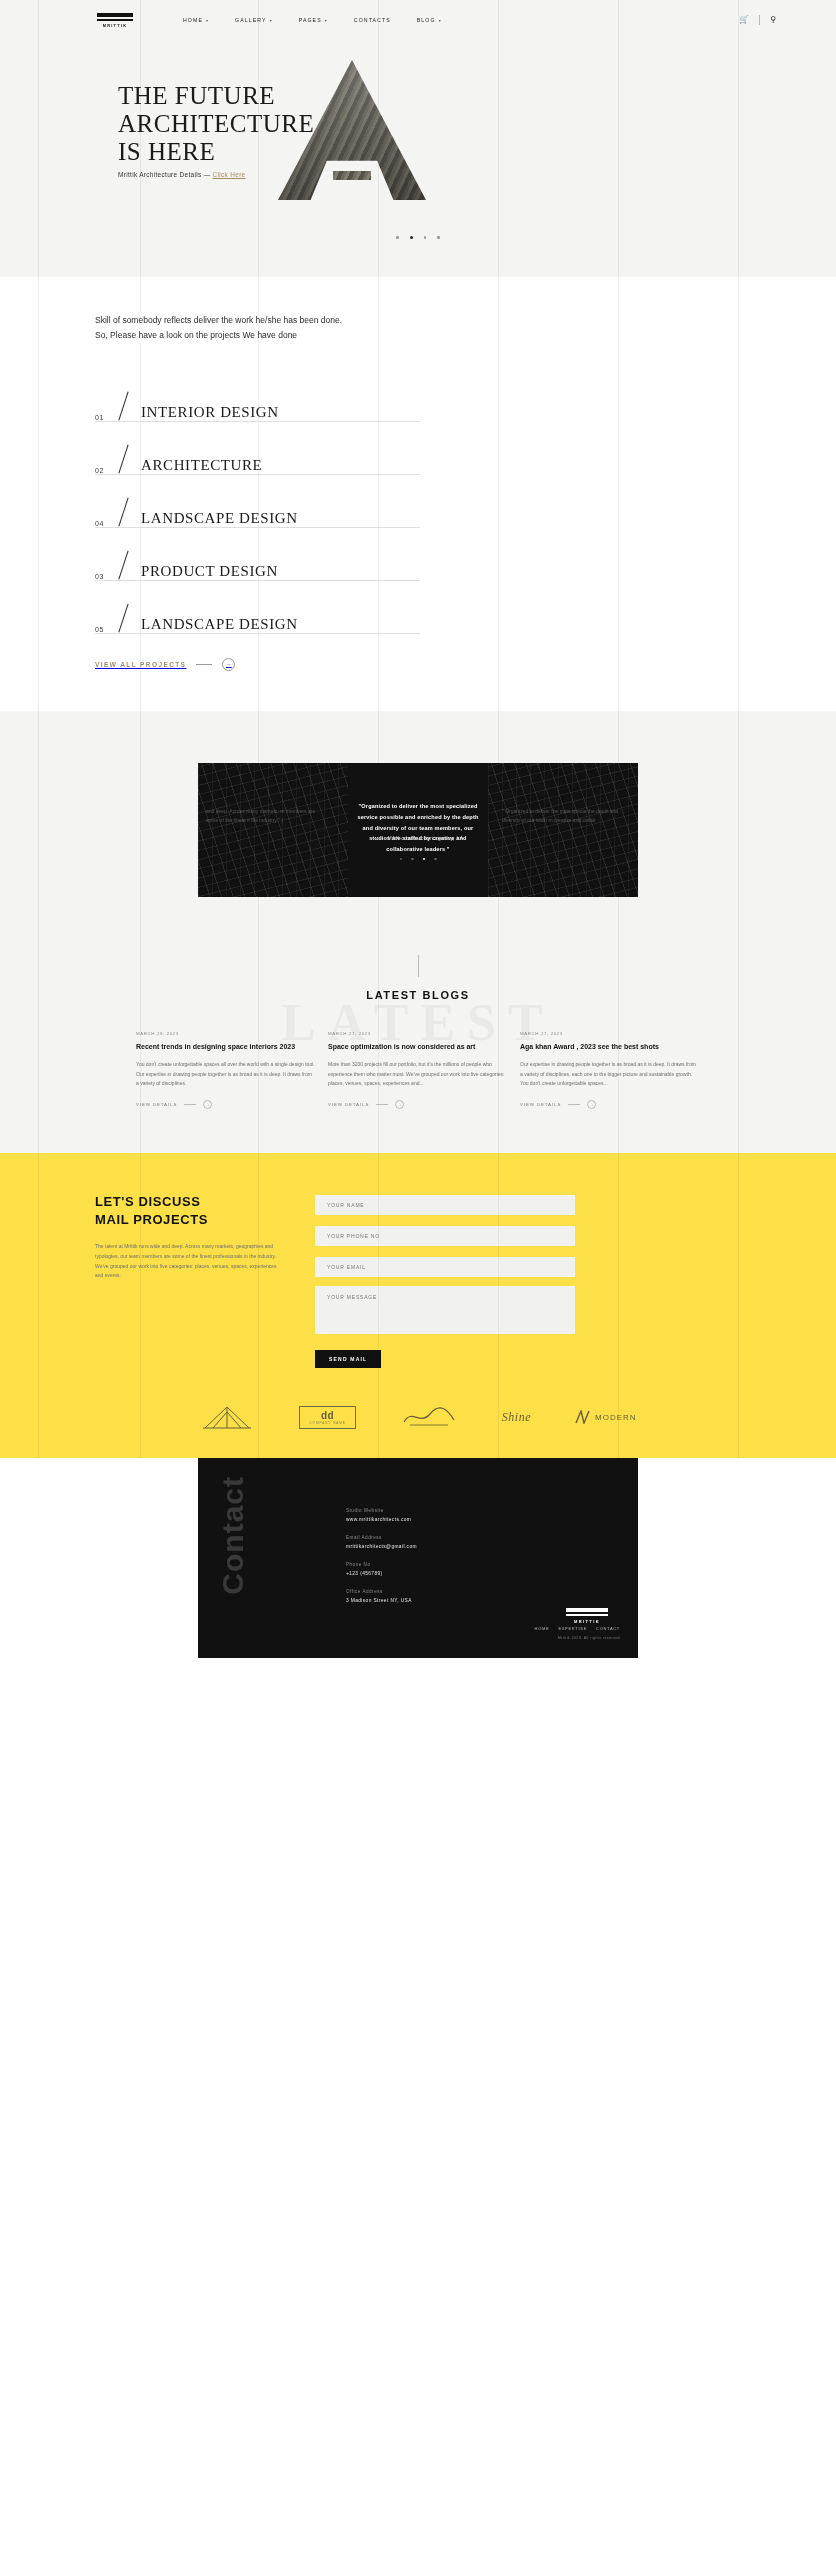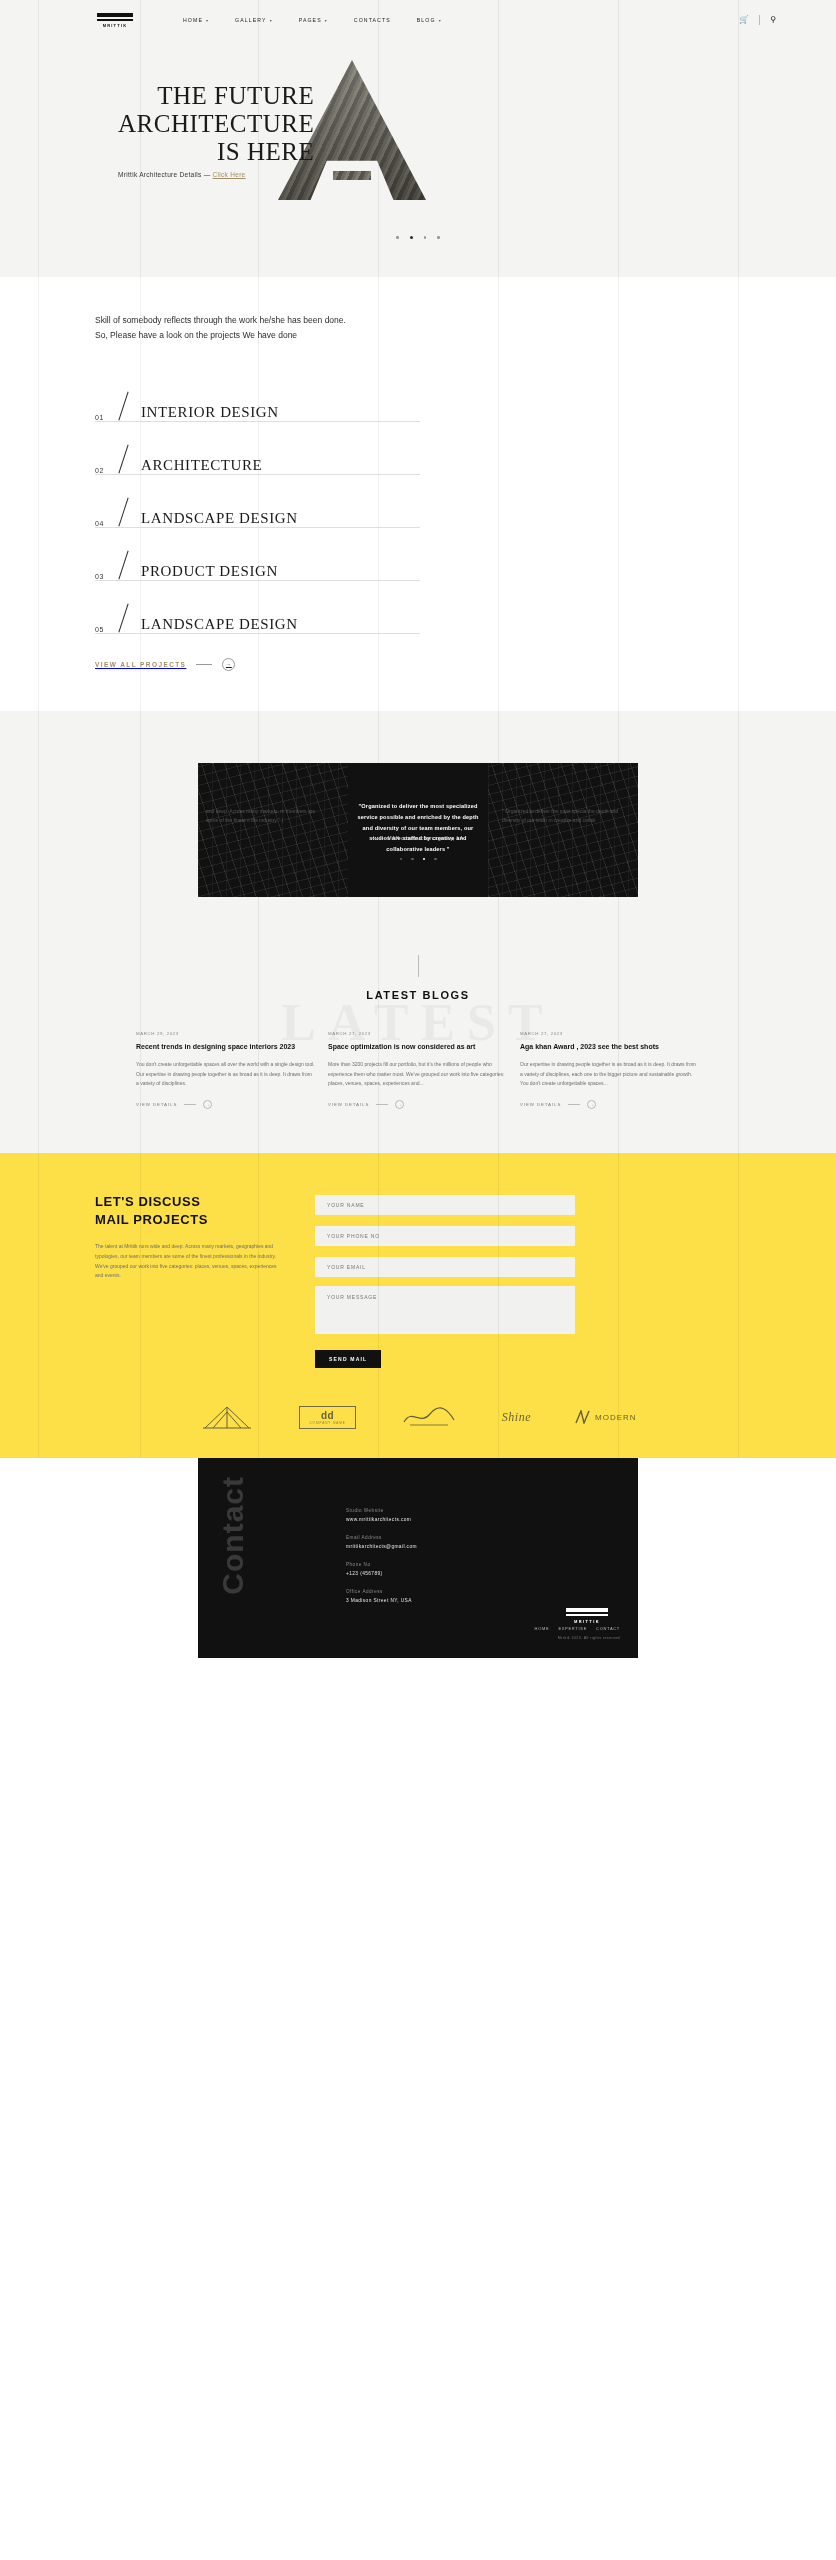--- a/index.html
+++ b/index.html
@@ -5,21 +5,21 @@
   * { box-sizing: border-box; margin: 0; padding: 0; }
   html, body {
     width: 836px;
     background: #ffffff;
     font-family: "Liberation Sans", sans-serif;
     color: #111;
   }
   body { width: 836px; height: 2560px; overflow: hidden; position: relative; }
 
   
-  .serif { font-family: "Liberation Serif", serif; text-align: right; }
+  .serif { font-family: "Liberation Serif", serif; }
   .vlines { position: absolute; inset: 0; pointer-events: none; }
   .vlines i {
     position: absolute; top: 0; bottom: 0; width: 1px; background: rgba(0,0,0,0.06);
   }
 
   
   .hero {
     position: relative;
     height: 277px;
     background: #f4f4f2;
@@ -320,21 +320,21 @@
     <i style="left:38px"></i>
       <i style="left:140px"></i>
       <i style="left:258px"></i>
     <i style="left:378px"></i>
       <i style="left:498px"></i>
       <i style="left:618px"></i>
       <i style="left:738px"></i>
   </div>
   <div class="wrap">
     <div class="intro">
-      <div>Skill of somebody reflects through the work he/she has been done.</div>
+      <div>Skill of somebody reflects deliver the work he/she has been done.</div>
       <div>So, Please have a look on the projects We have done</div>
     </div>
 
     <div class="svc-list">
       <div class="svc-row">
         <span class="num">01</span>
         <span class="slash"></span>
         <span class="name">INTERIOR DESIGN</span>
       </div>
       <div class="svc-row">

